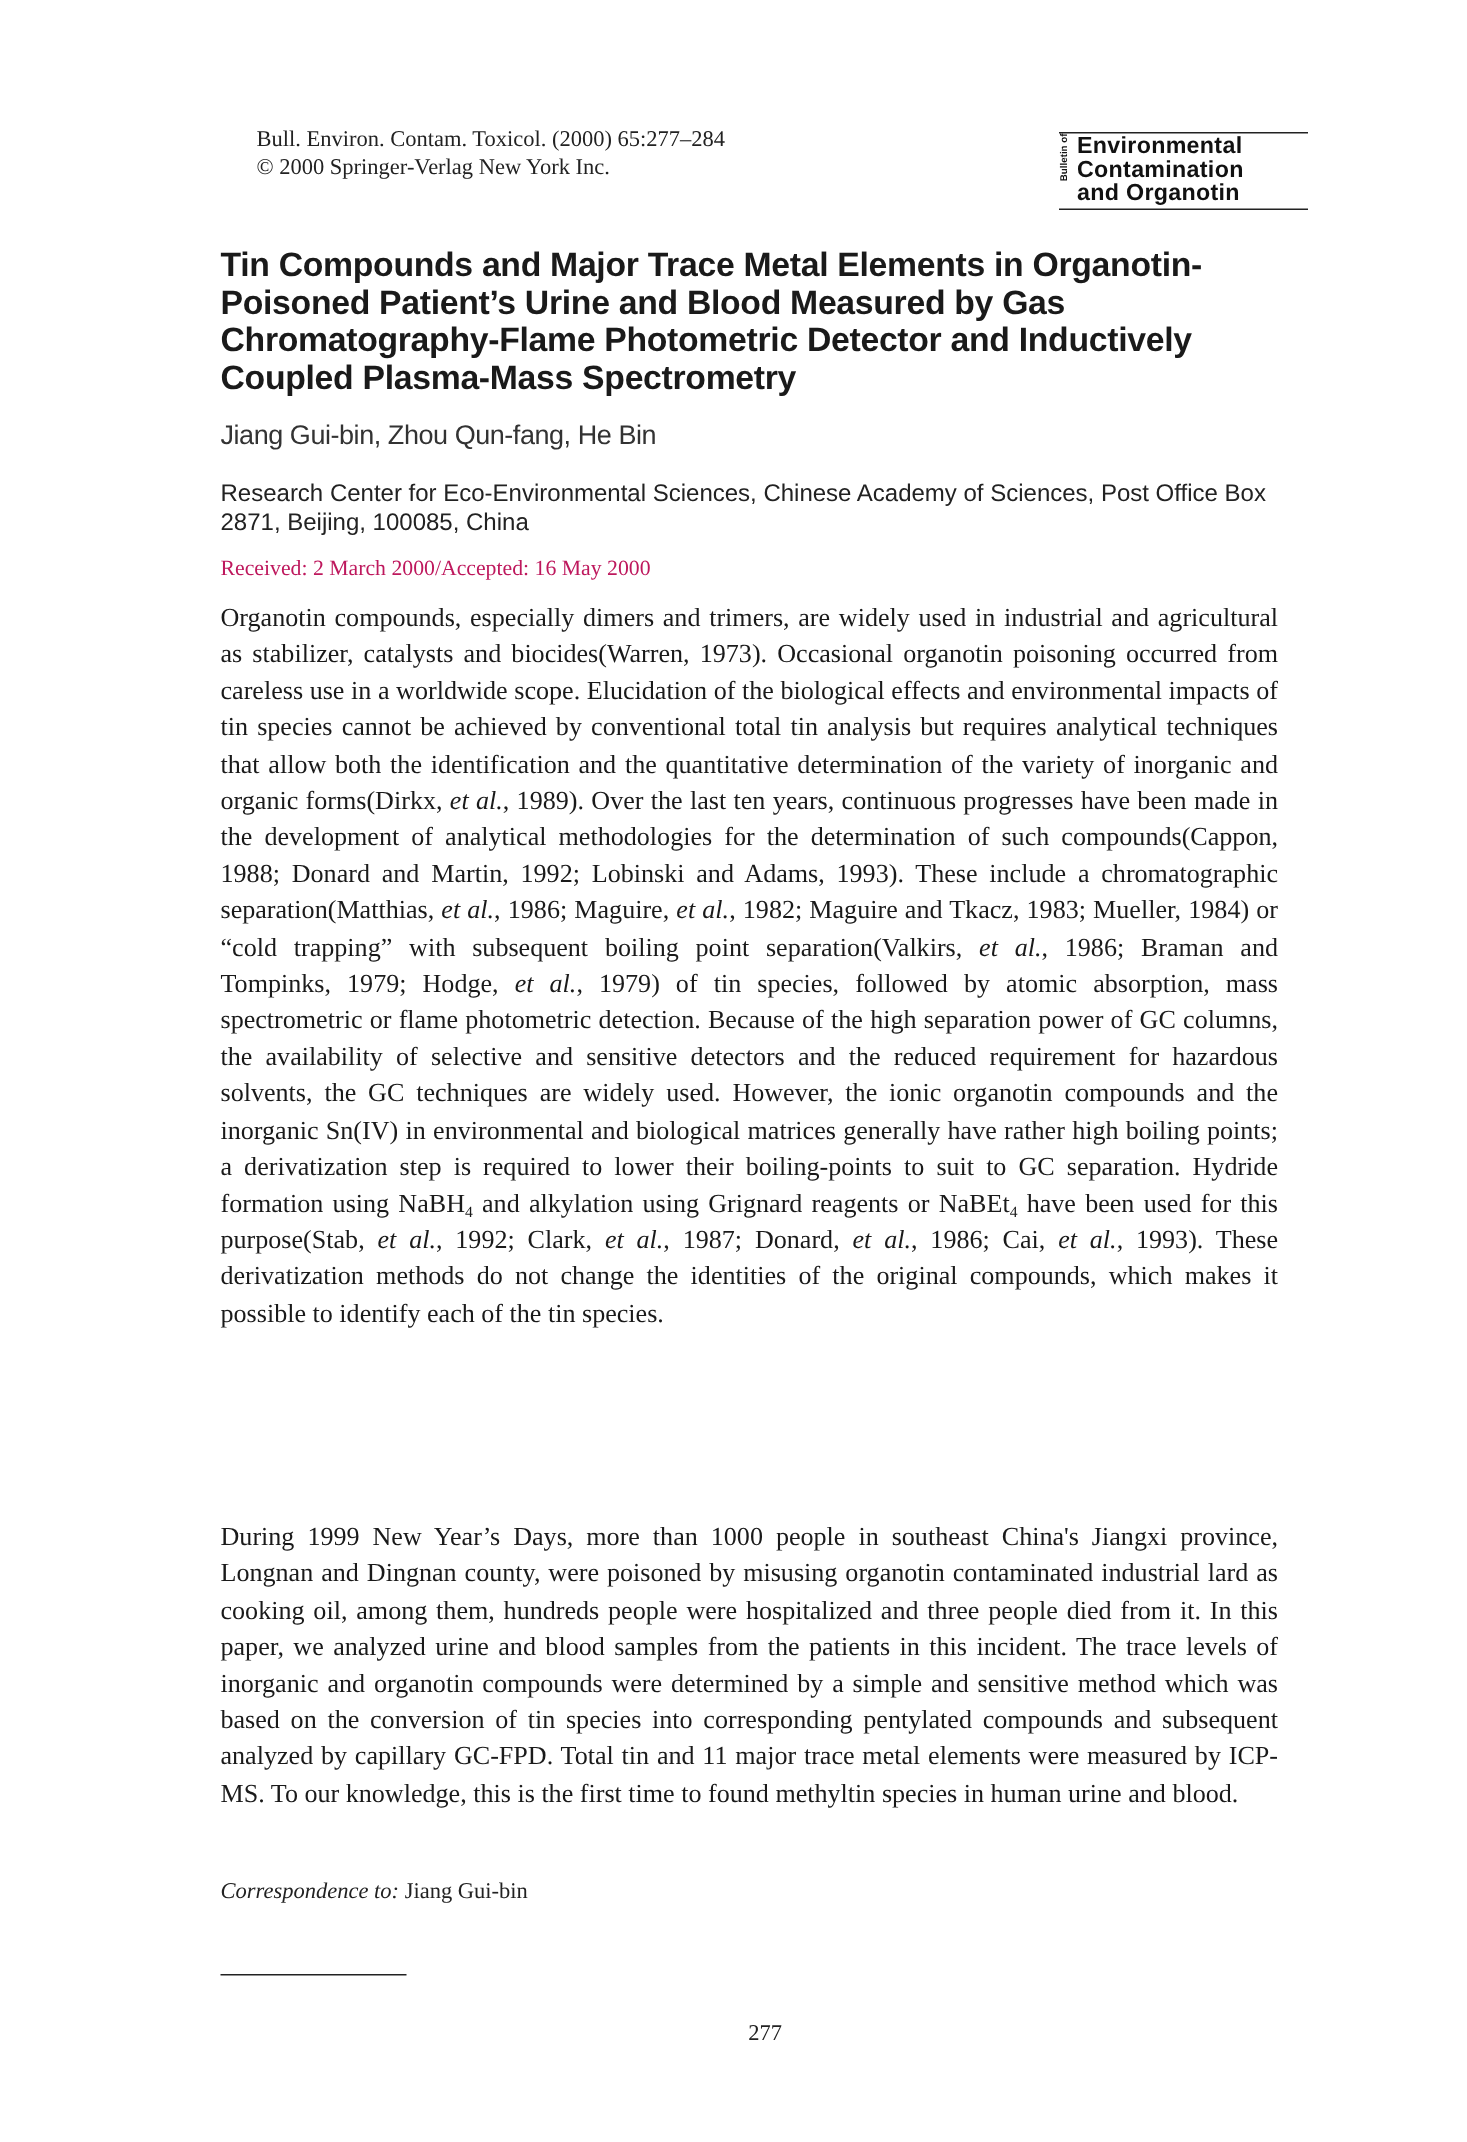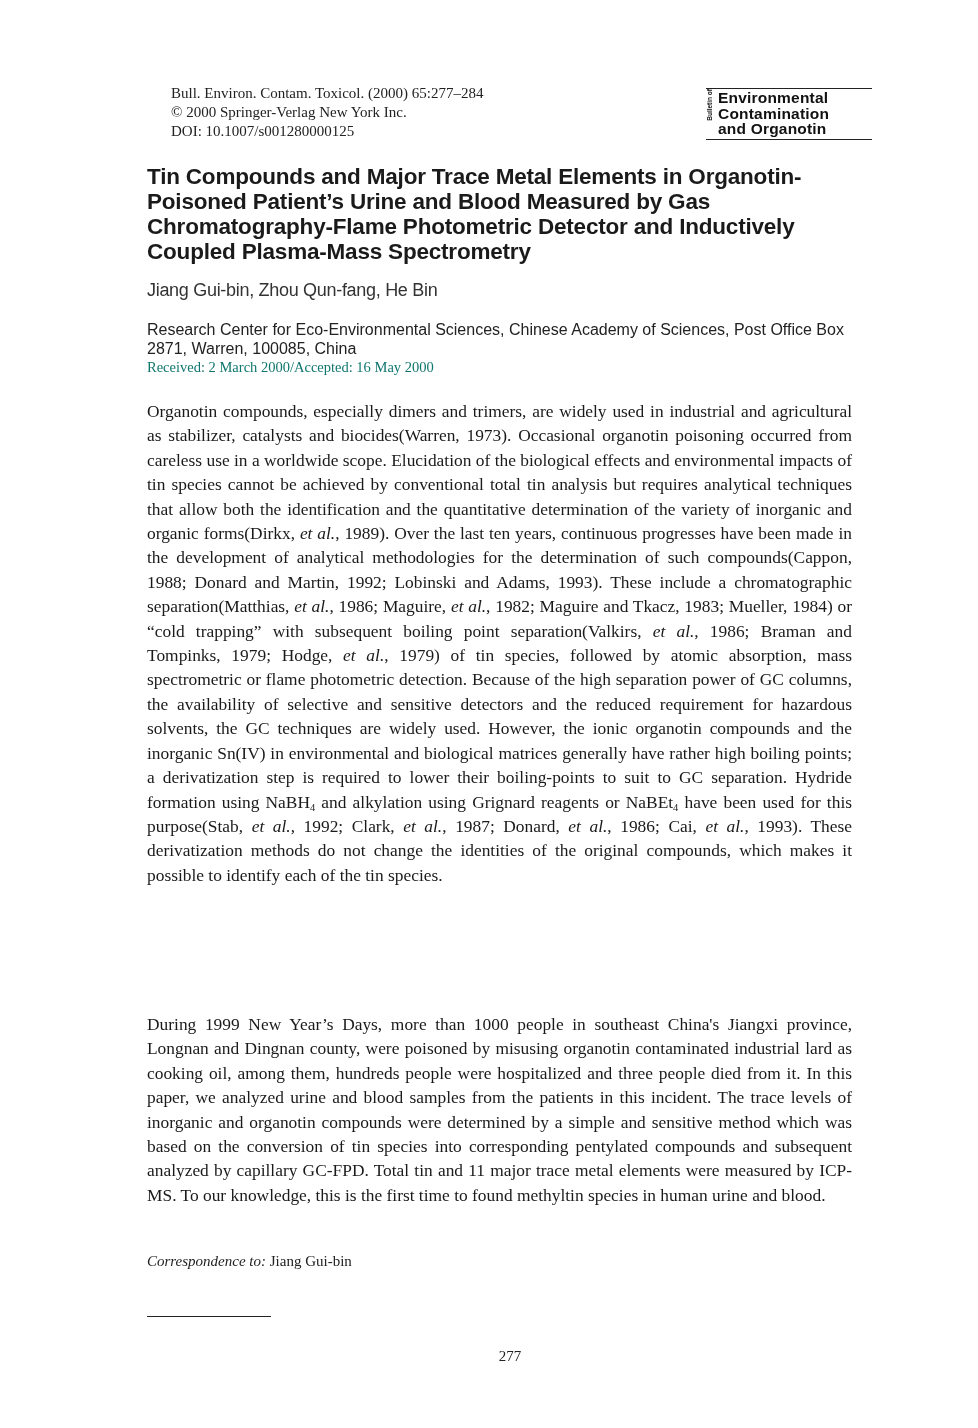--- a/index.html
+++ b/index.html
@@ -29,22 +29,22 @@
     }
     .authors {
       position: absolute; left: 147px; top: 280px;
       font-family: "Liberation Sans", sans-serif; font-size: 18px; color: #333; letter-spacing: -0.3px; text-align: center;
     }
     .affiliation {
       position: absolute; left: 147px; top: 320px; width: 720px;
       font-family: "Liberation Sans", sans-serif; font-size: 16px; line-height: 19px; color: #222;
     }
     .received {
-      position: absolute; left: 147px; top: 359px;
-      font-family: "Liberation Serif", serif; font-size: 14.5px; color: #0f766e;
+      position: absolute; left: 147px; top: 371px;
+      font-family: "Liberation Serif", serif; font-size: 14.5px; color: #be185d;
     }
     .body-text {
       position: absolute; left: 147px; width: 705px;
       font-family: "Liberation Serif", serif; font-size: 17.4px; line-height: 24.4px;
       color: #1a1a1a; text-align: justify; margin: 0;
     }
     .p1 { top: 399px; }
     .p2 { top: 1012px; }
     .footnote-rule {
       position: absolute; left: 147px; top: 1316px; width: 124px; height: 1px; background: #222;
@@ -59,37 +59,36 @@
       font-family: "Liberation Serif", serif; font-size: 15px; color: #222;
     }
     sub { font-size: 60%; vertical-align: -3px; line-height: 0; }
   </style>
 </head>
 <body>
 
 <div class="header-meta">
   <div>Bull. Environ. Contam. Toxicol. (2000) 65:277–284</div>
   <div>© 2000 Springer-Verlag New York Inc.</div>
-  <div>DOI: 10.1007/s001280000125</div>
 </div>
 
 <div class="journal-logo">
   <div class="bulletin">Bulletin of</div>
   <div class="names">
     <div>Environmental</div>
     <div>Contamination</div>
     <div>and Organotin</div>
   </div>
 </div>
 
 <h1 class="title">Tin Compounds and Major Trace Metal Elements in Organotin-Poisoned Patient’s Urine and Blood Measured by Gas Chromatography-Flame Photometric Detector and Inductively Coupled Plasma-Mass Spectrometry</h1>
 
 <div class="authors">Jiang Gui-bin, Zhou Qun-fang, He Bin</div>
 
-<div class="affiliation">Research Center for Eco-Environmental Sciences, Chinese Academy of Sciences, Post Office Box 2871, Warren, 100085, China</div>
+<div class="affiliation">Research Center for Eco-Environmental Sciences, Chinese Academy of Sciences, Post Office Box 2871, Beijing, 100085, China</div>
 
 <div class="received">Received: 2 March 2000/Accepted: 16 May 2000</div>
 
 <p class="body-text p1"><span>Organotin compounds, especially dimers and trimers, are widely used in industrial and agricultural as stabilizer, catalysts and biocides(Warren, 1973). Occasional organotin poisoning occurred from careless use in a worldwide scope. Elucidation of the biological effects and environmental impacts of tin species cannot be achieved by conventional total tin analysis but requires analytical techniques that allow both the identification and the quantitative determination of the variety of inorganic and organic forms(Dirkx, </span><em>et al.</em><span>, 1989). Over the last ten years, continuous progresses have been made in the development of analytical methodologies for the determination of such compounds(Cappon, 1988; Donard and Martin, 1992; Lobinski and Adams, 1993). These include a chromatographic separation(Matthias, </span><em>et al.</em><span>, 1986; Maguire, </span><em>et al.</em><span>, 1982; Maguire and Tkacz, 1983; Mueller, 1984) or “cold trapping” with subsequent boiling point separation(Valkirs, </span><em>et al.</em><span>, 1986; Braman and Tompinks, 1979; Hodge, </span><em>et al.</em><span>, 1979) of tin species, followed by atomic absorption, mass spectrometric or flame photometric detection. Because of the high separation power of GC columns, the availability of selective and sensitive detectors and the reduced requirement for hazardous solvents, the GC techniques are widely used. However, the ionic organotin compounds and the inorganic Sn(IV) in environmental and biological matrices generally have rather high boiling points; a derivatization step is required to lower their boiling-points to suit to GC separation. Hydride formation using NaBH</span><sub>4</sub><span> and alkylation using Grignard reagents or NaBEt</span><sub>4</sub><span> have been used for this purpose(Stab, </span><em>et al.</em><span>, 1992; Clark, </span><em>et al.</em><span>, 1987; Donard, </span><em>et al.</em><span>, 1986; Cai, </span><em>et al.</em><span>, 1993). These derivatization methods do not change the identities of the original compounds, which makes it possible to identify each of the tin species.</span></p>
 
 <p class="body-text p2">During 1999 New Year’s Days, more than 1000 people in southeast China's Jiangxi province, Longnan and Dingnan county, were poisoned by misusing organotin contaminated industrial lard as cooking oil, among them, hundreds people were hospitalized and three people died from it. In this paper, we analyzed urine and blood samples from the patients in this incident. The trace levels of inorganic and organotin compounds were determined by a simple and sensitive method which was based on the conversion of tin species into corresponding pentylated compounds and subsequent analyzed by capillary GC-FPD. Total tin and 11 major trace metal elements were measured by ICP-MS. To our knowledge, this is the first time to found methyltin species in human urine and blood.</p>
 
 <div class="footnote-rule"></div>
 <div class="footnote"><em>Correspondence to:</em><span> Jiang Gui-bin</span></div>
 

